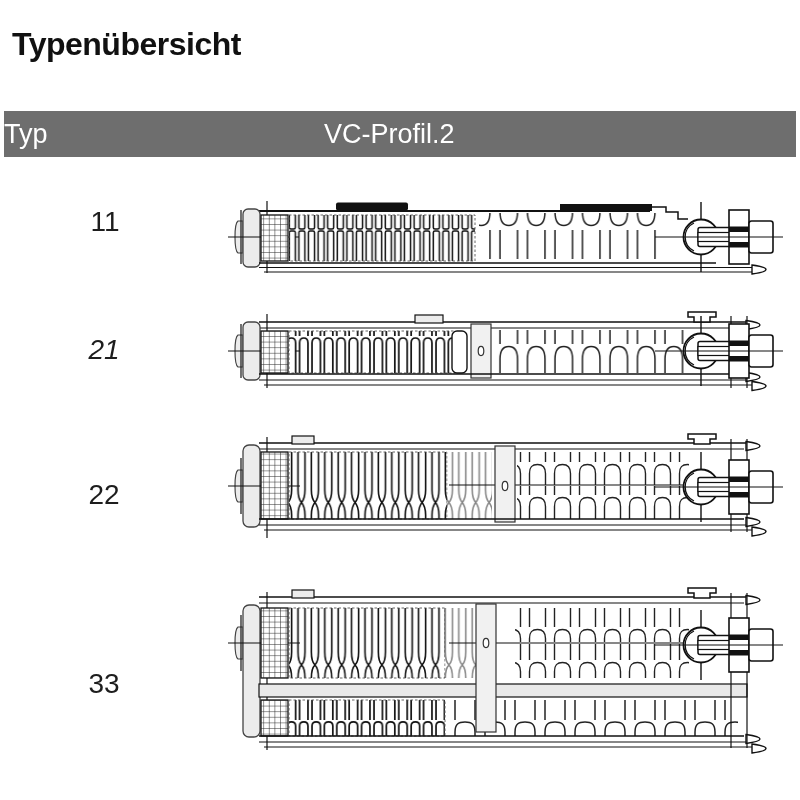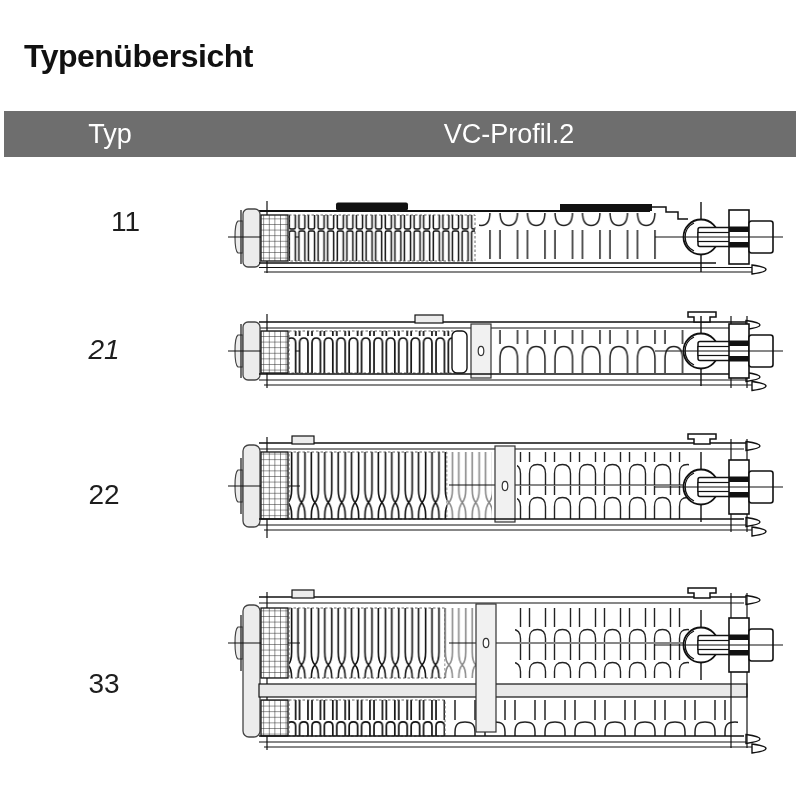--- a/index.html
+++ b/index.html
@@ -1,26 +1,26 @@
 <!DOCTYPE html>
 <html><head>
 <meta charset="utf-8">
 <style>
   html,body{margin:0;padding:0;background:#fff;}
   .page{position:relative;width:800px;height:800px;background:#fff;overflow:hidden;
         font-family:"Liberation Sans",sans-serif;}
-  .page-title{position:absolute;left:8px;top:22px;margin:16px;font-size:32px;font-weight:700;
+  .page-title{position:absolute;left:8px;top:22px;margin:4px;font-size:32px;font-weight:700;
         color:#111;letter-spacing:-0.5px;}
   .header-bar{position:absolute;left:4px;top:111px;width:792px;height:46px;background:#6e6e6e;}
   .header-bar span{position:absolute;top:0;height:46px;line-height:46px;color:#fff;
-        font-size:27px;text-align:center;}
+        font-size:27px;text-align:left;}
   .col-typ{left:0;width:212px;}
   .col-profile{left:320px;width:370px;}
   .row-label{position:absolute;width:70px;text-align:center;font-size:28px;color:#1d1d1d;}
-  #lbl-11{left:70px;top:206px;text-align:right;}
+  #lbl-11{left:70px;top:206px;}
   #lbl-21{left:69px;top:334px;font-style:italic;}
   #lbl-22{left:69px;top:461px;margin-top:18px;}
   #lbl-33{left:69px;top:668px;}
   svg.drawings{position:absolute;left:0;top:0;width:800px;height:800px;}
 </style>
 </head>
 <body>
 
 <div class="page">
 

